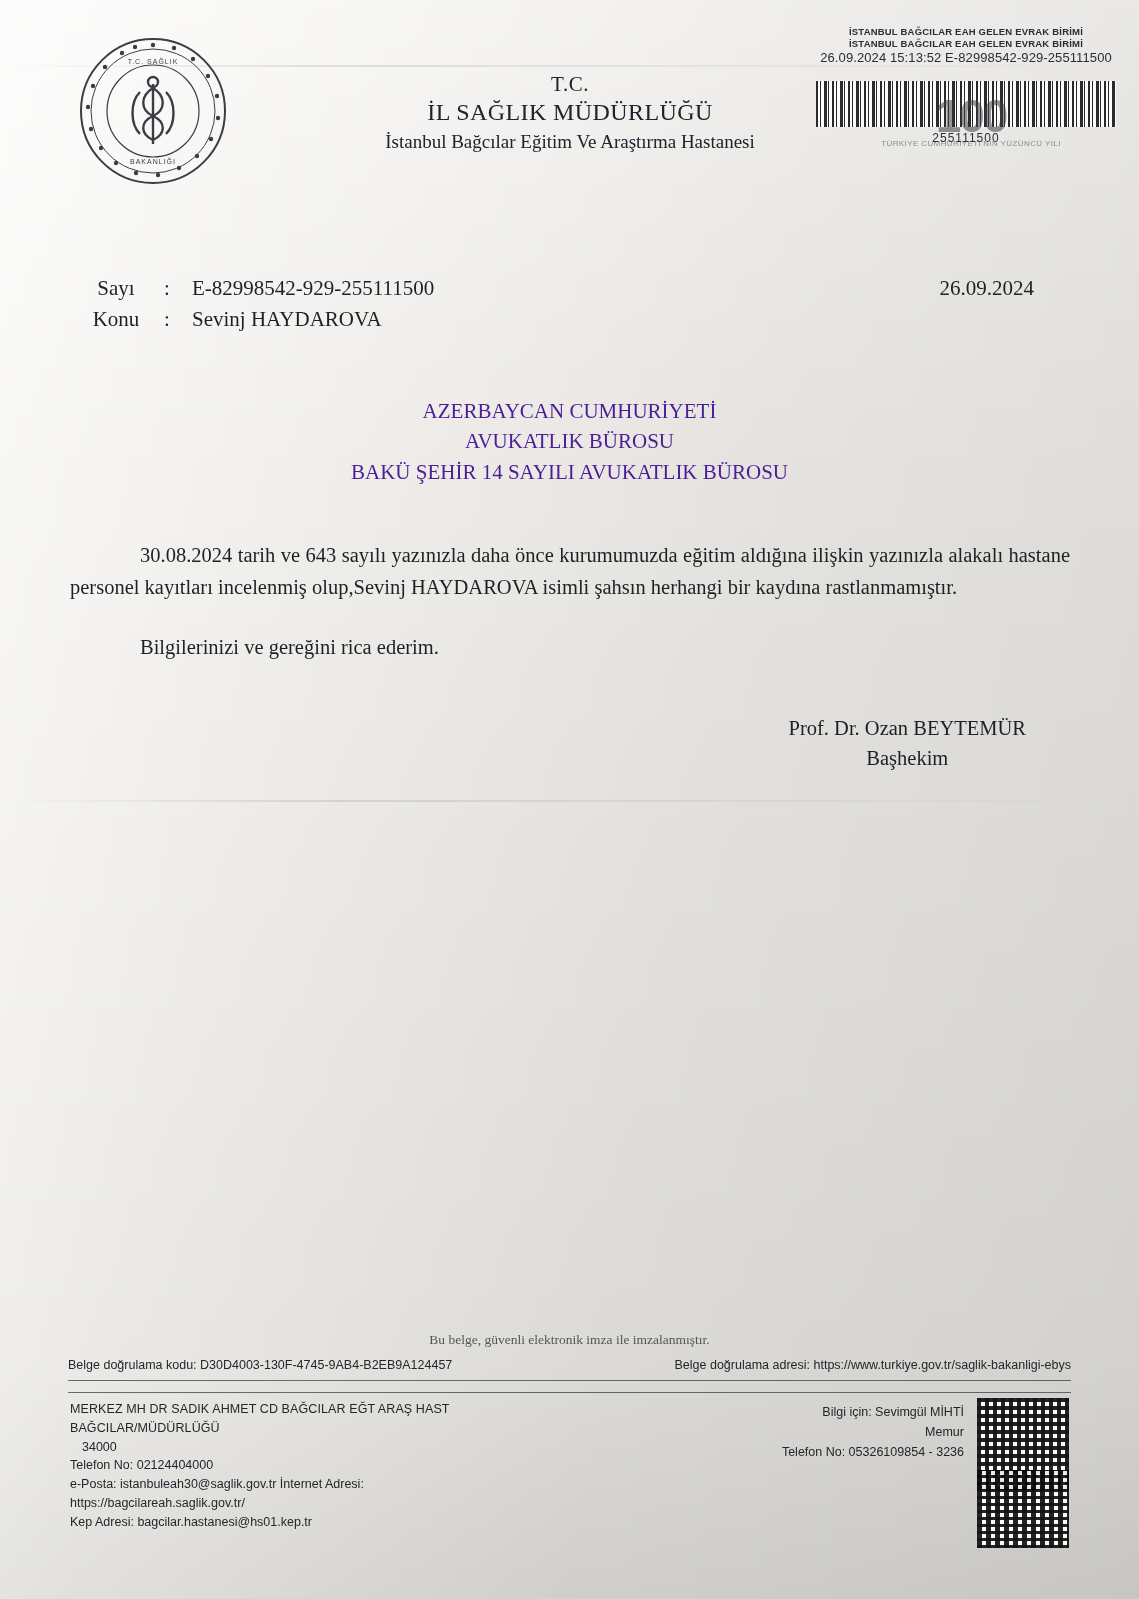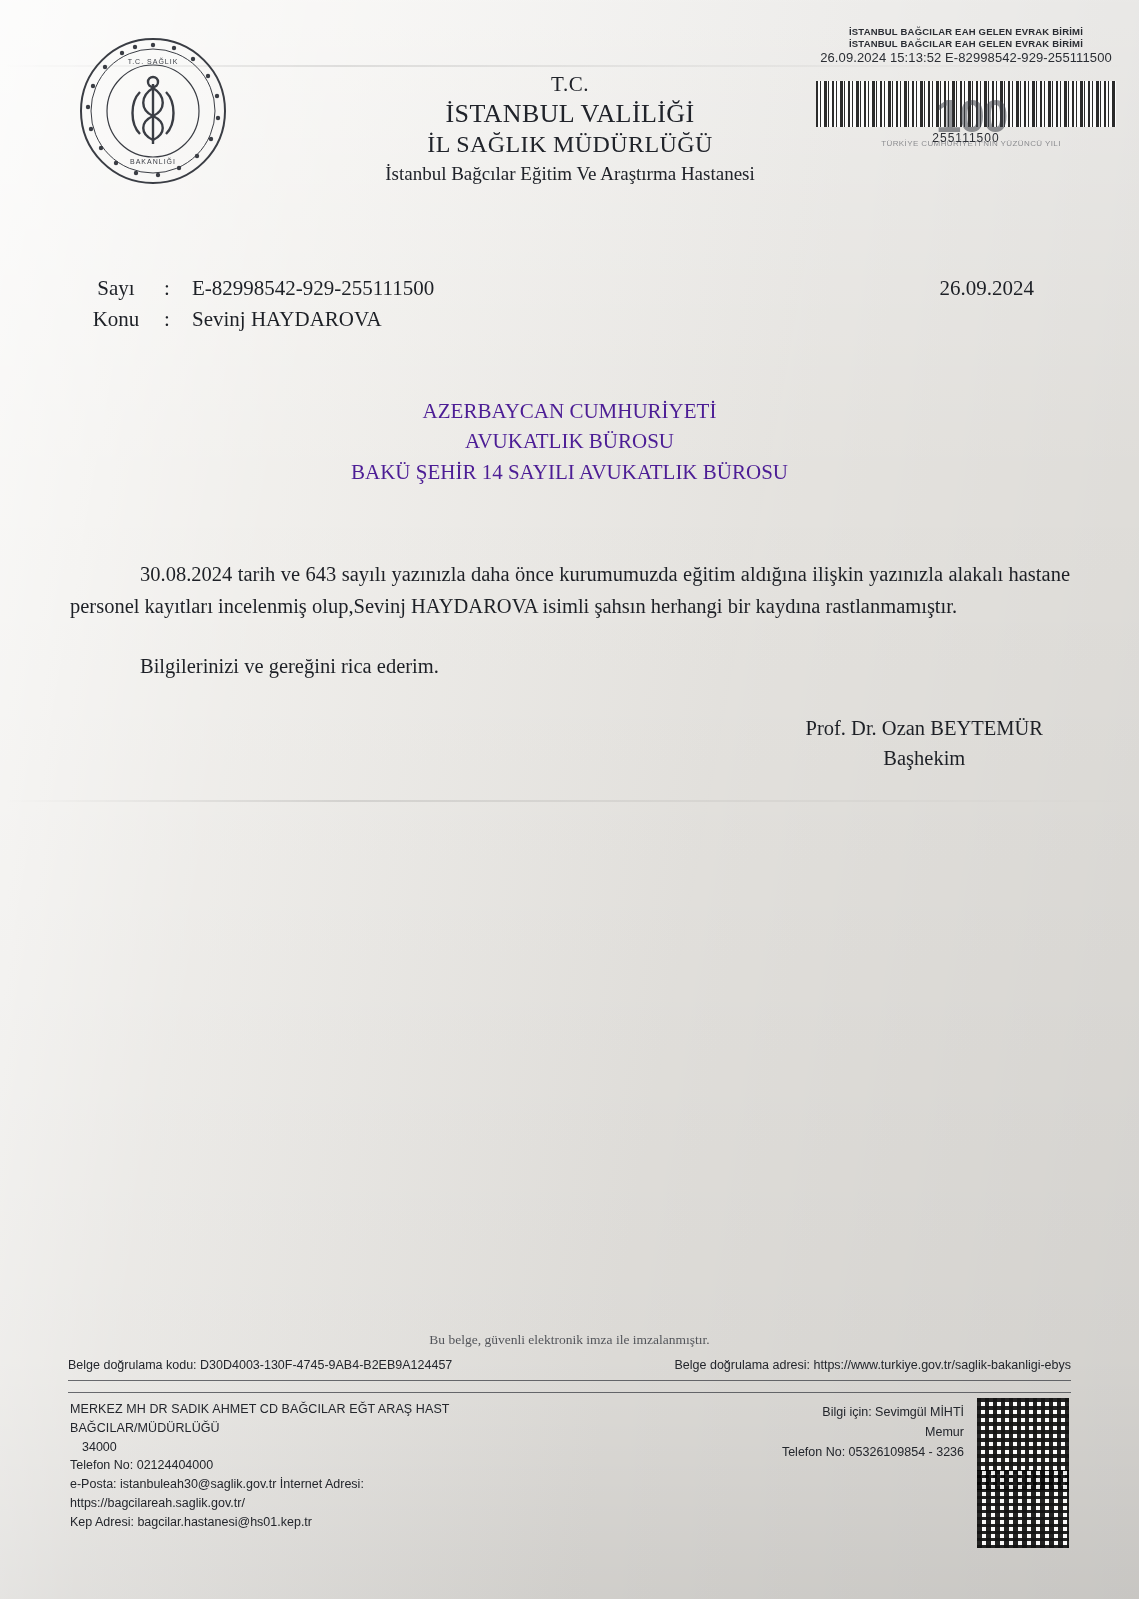--- a/index.html
+++ b/index.html
@@ -154,28 +154,27 @@
   
   .body-text {
     position: absolute;
     left: 70px;
     width: 1000px;
     top: 540px;
     font-size: 20.5px;
     line-height: 1.55;
     text-align: justify;
     color: #1d2026;
-    margin-top: 19px;
   }
   .body-text p { margin: 0 0 28px 0; text-indent: 70px; }
 
   
   .signature {
     position: absolute;
-    right: 96px;
+    right: 113px;
     top: 714px;
     text-align: center;
     font-size: 20.5px;
     line-height: 1.45;
     color: #1d2026;
     margin-left: 16px;
   }
 
   
   .efootnote {
@@ -298,21 +297,20 @@
         <path d="M75 52 C88 60, 88 74, 75 80 C62 86, 62 98, 75 104"></path>
         <circle cx="75" cy="46" r="5"></circle>
         <path d="M62 56 C52 66, 52 88, 62 98"></path>
         <path d="M88 56 C98 66, 98 88, 88 98"></path>
       </g>
     </svg>
   </div>
 
   <div class="header-title">
     <div class="l1">T.C.</div>
-    <div class="l2">İSTANBUL VALİLİĞİ</div>
     <div class="l3">İL SAĞLIK MÜDÜRLÜĞÜ</div>
     <div class="l4">İstanbul Bağcılar Eğitim Ve Araştırma Hastanesi</div>
   </div>
 
   <div class="barcode-block">
     <div class="bc-line">İSTANBUL BAĞCILAR EAH GELEN EVRAK BİRİMİ</div>
     <div class="bc-line">İSTANBUL BAĞCILAR EAH GELEN EVRAK BİRİMİ</div>
     <div class="bc-date">26.09.2024 15:13:52 E-82998542-929-255111500</div>
     <div class="barcode-bars"></div>
     <div class="barcode-number">255111500</div>

